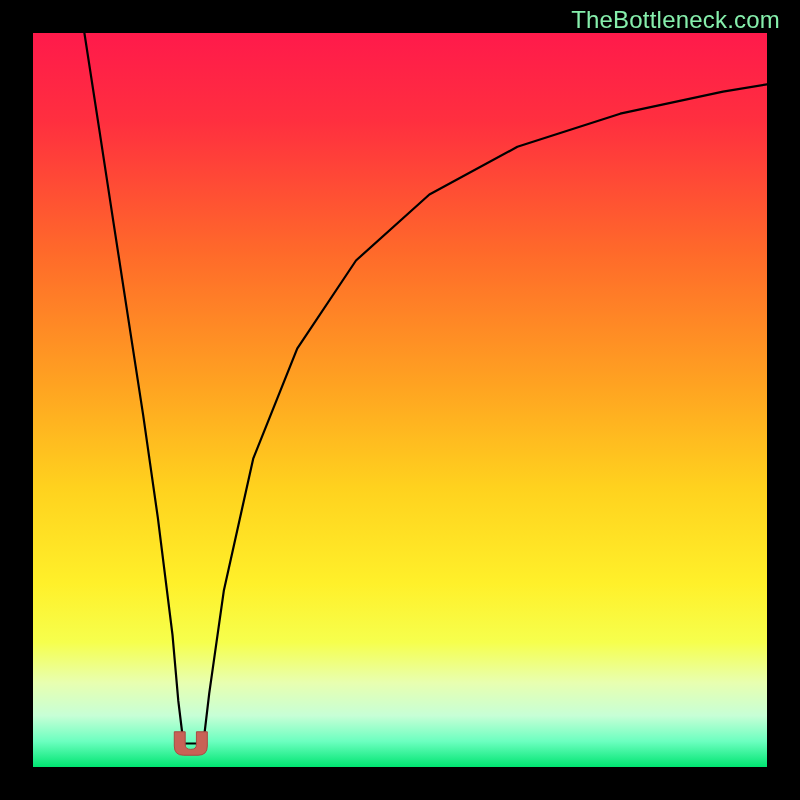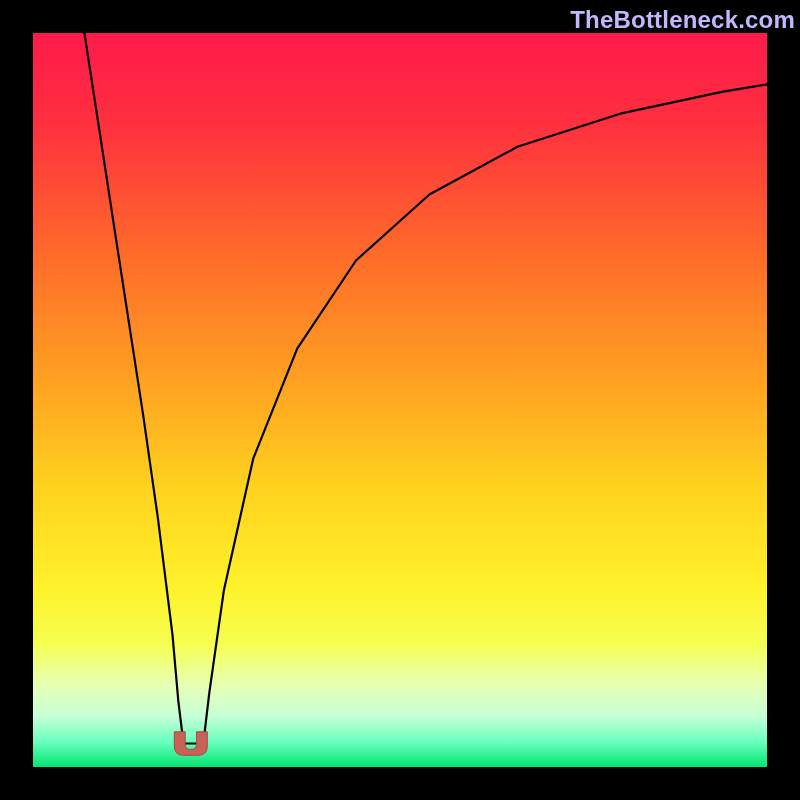--- a/index.html
+++ b/index.html
@@ -1,18 +1,18 @@
 <!DOCTYPE html>
 <html><head>
 <meta charset="utf-8">
 <style>
   html,body{margin:0;padding:0;width:800px;height:800px;overflow:hidden;background:#000;font-family:Arial,Helvetica,sans-serif}
   .frame{position:absolute;left:0;top:0;width:800px;height:800px;background:#000}
   .plot{position:absolute;left:33px;top:33px;width:734px;height:734px}
-  .watermark{position:absolute;top:6px;right:5px;color:#c4b5fd;font-size:24px;font-weight:700;letter-spacing:.2px}
+  .watermark{position:absolute;top:6px;right:20px;color:#86efac;font-size:24px;font-weight:400;letter-spacing:.2px}
   svg{display:block}
 </style>
 </head>
 <body>
 
 <div class="frame">
   <div class="watermark">TheBottleneck.com</div>
   <div class="plot">
     <svg id="svg" width="734" height="734" viewBox="0 0 734 734">
         <defs>

